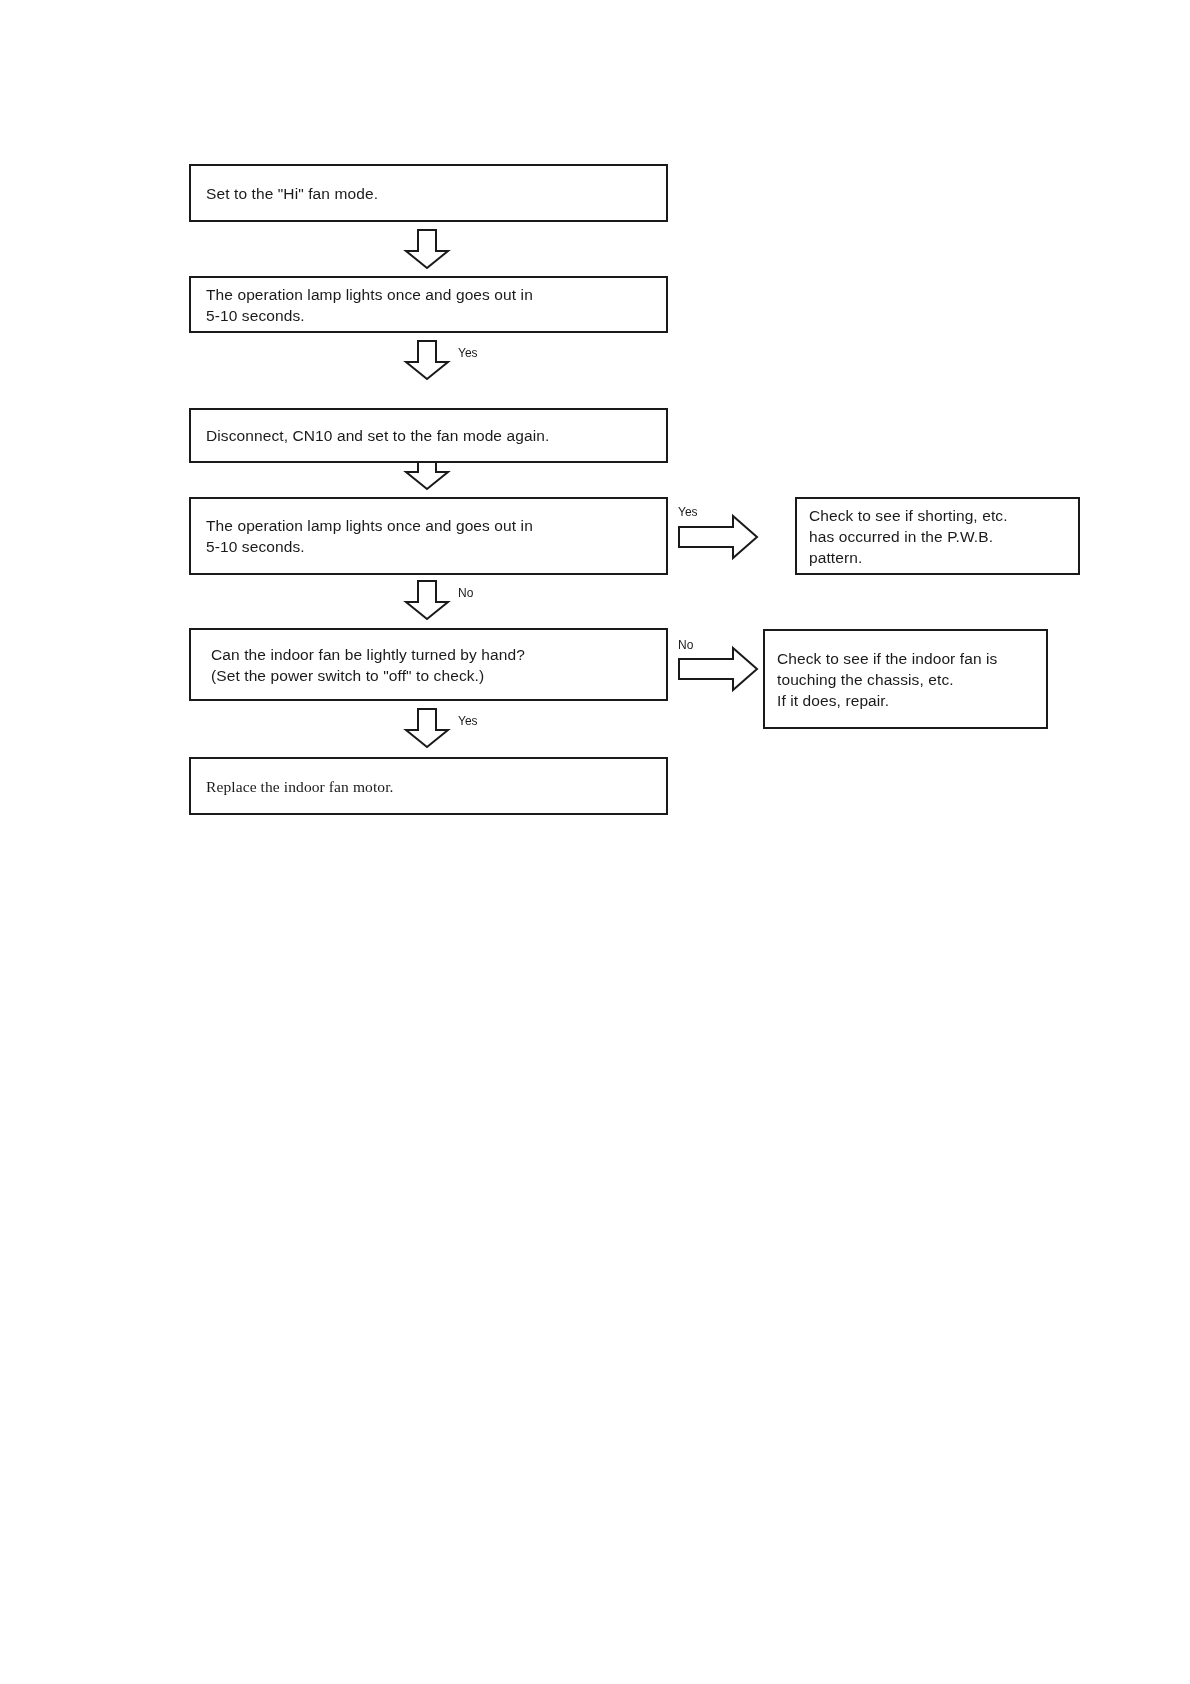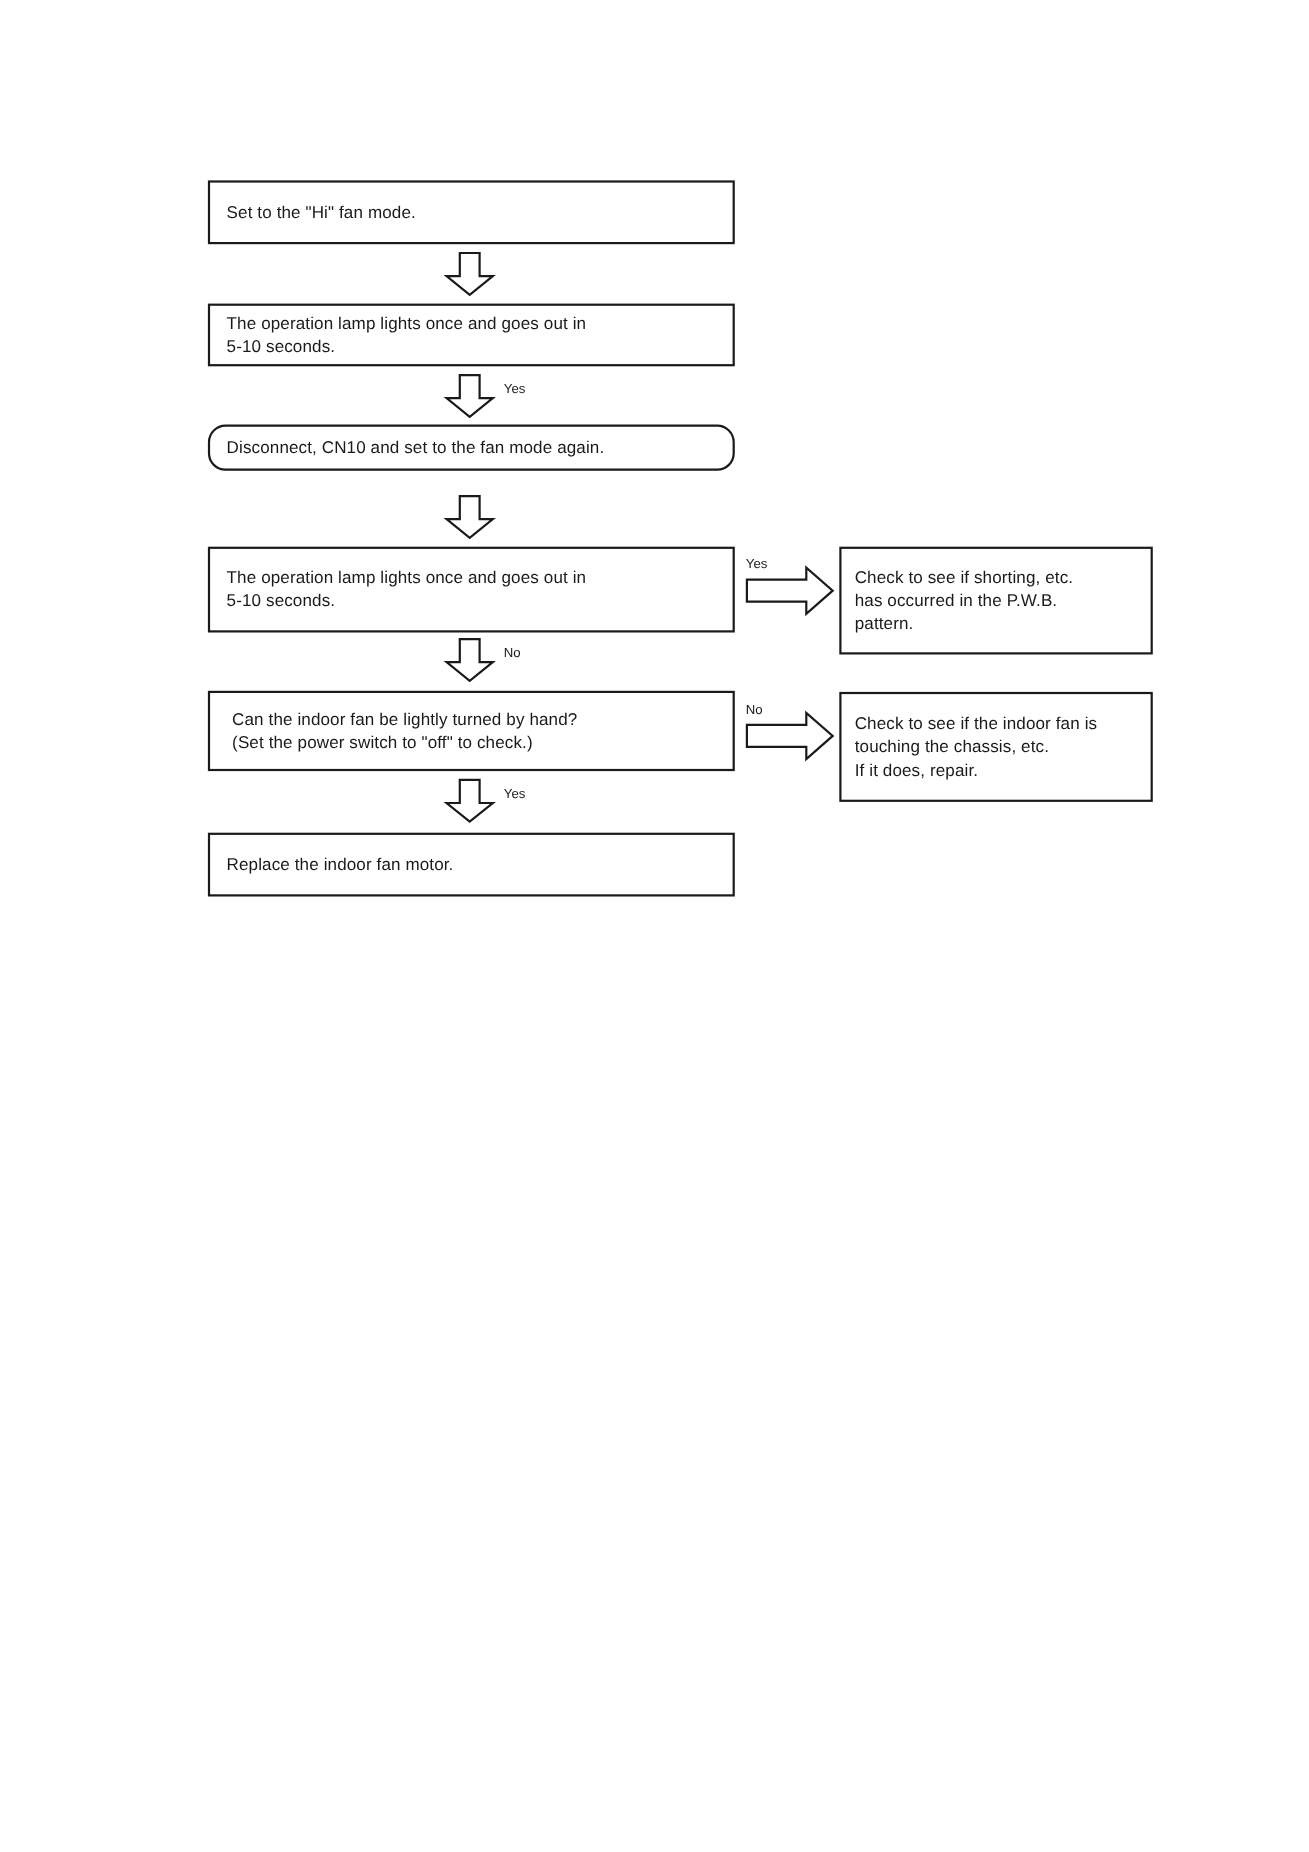--- a/index.html
+++ b/index.html
@@ -77,39 +77,39 @@
 
   <div class="node main" style="top:164px; height:58px;">
     <span class="node-text">Set to the "Hi" fan mode.</span>
   </div>
 
   <div class="node main" style="top:276px; height:57px;">
     <span class="node-text">The operation lamp lights once and goes out in
 5-10 seconds.</span>
   </div>
 
-  <div class="node main" style="top:386px; height:42px;border-radius:16px;">
+  <div class="node main" style="top:408px; height:55px;">
     <span class="node-text">Disconnect, CN10 and set to the fan mode again.</span>
   </div>
 
   <div class="node main" style="top:497px; height:78px;">
     <span class="node-text">The operation lamp lights once and goes out in
 5-10 seconds.</span>
   </div>
 
   <div class="node main" style="top:628px; height:73px;padding-left:20px;">
     <span class="node-text">Can the indoor fan be lightly turned by hand?
 (Set the power switch to "off" to check.)</span>
   </div>
 
-  <div class="node main" style="top:757px; height:58px;">
+  <div class="node main" style="top:757px; height:58px;font-family:Liberation Serif, serif;">
     <span class="node-text">Replace the indoor fan motor.</span>
   </div>
 
-  <div class="node side" style="top:497px; height:98px;">
+  <div class="node side" style="top:497px; height:78px;margin-left:32px;">
     <span class="node-text">Check to see if shorting, etc.
 has occurred in the P.W.B.
 pattern.</span>
   </div>
 
   <div class="node side" style="top:629px; height:100px;">
     <span class="node-text">Check to see if the indoor fan is
 touching the chassis, etc.
 If it does, repair.</span>
   </div>

